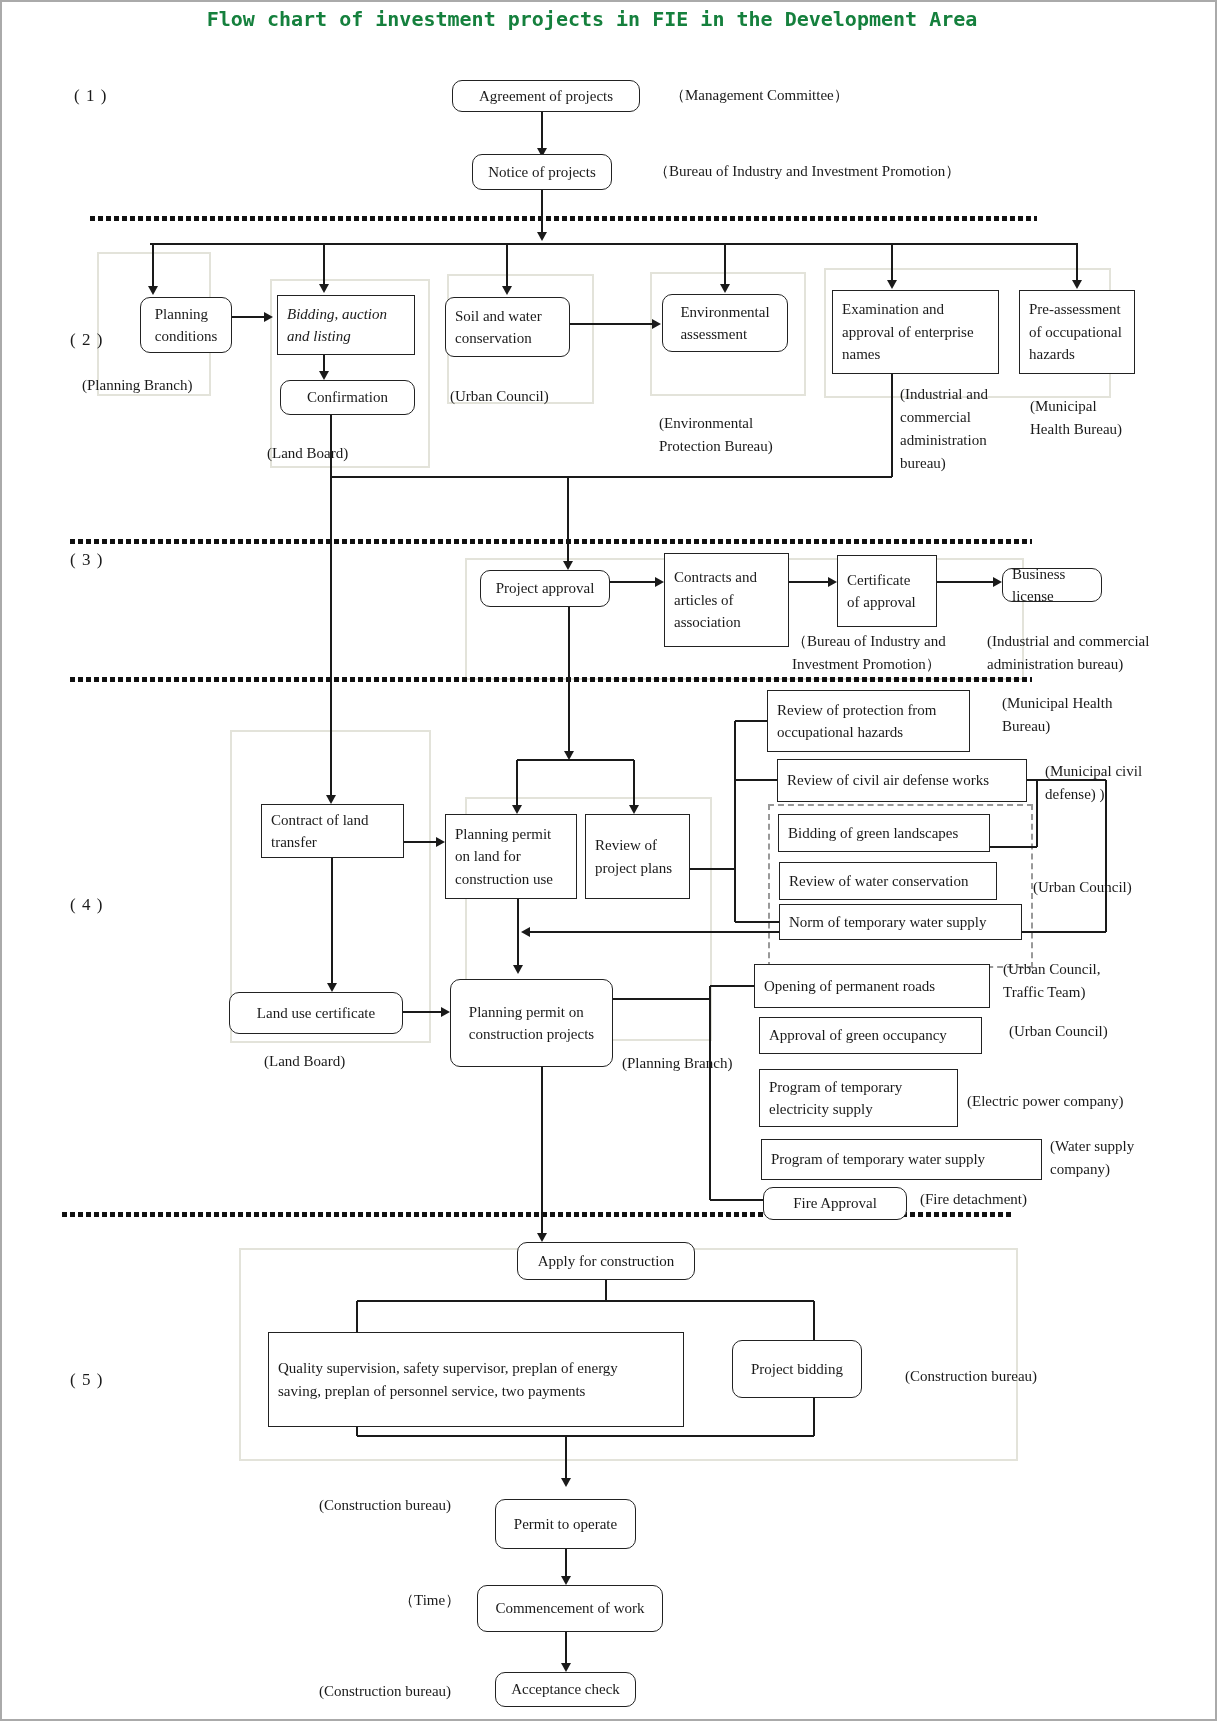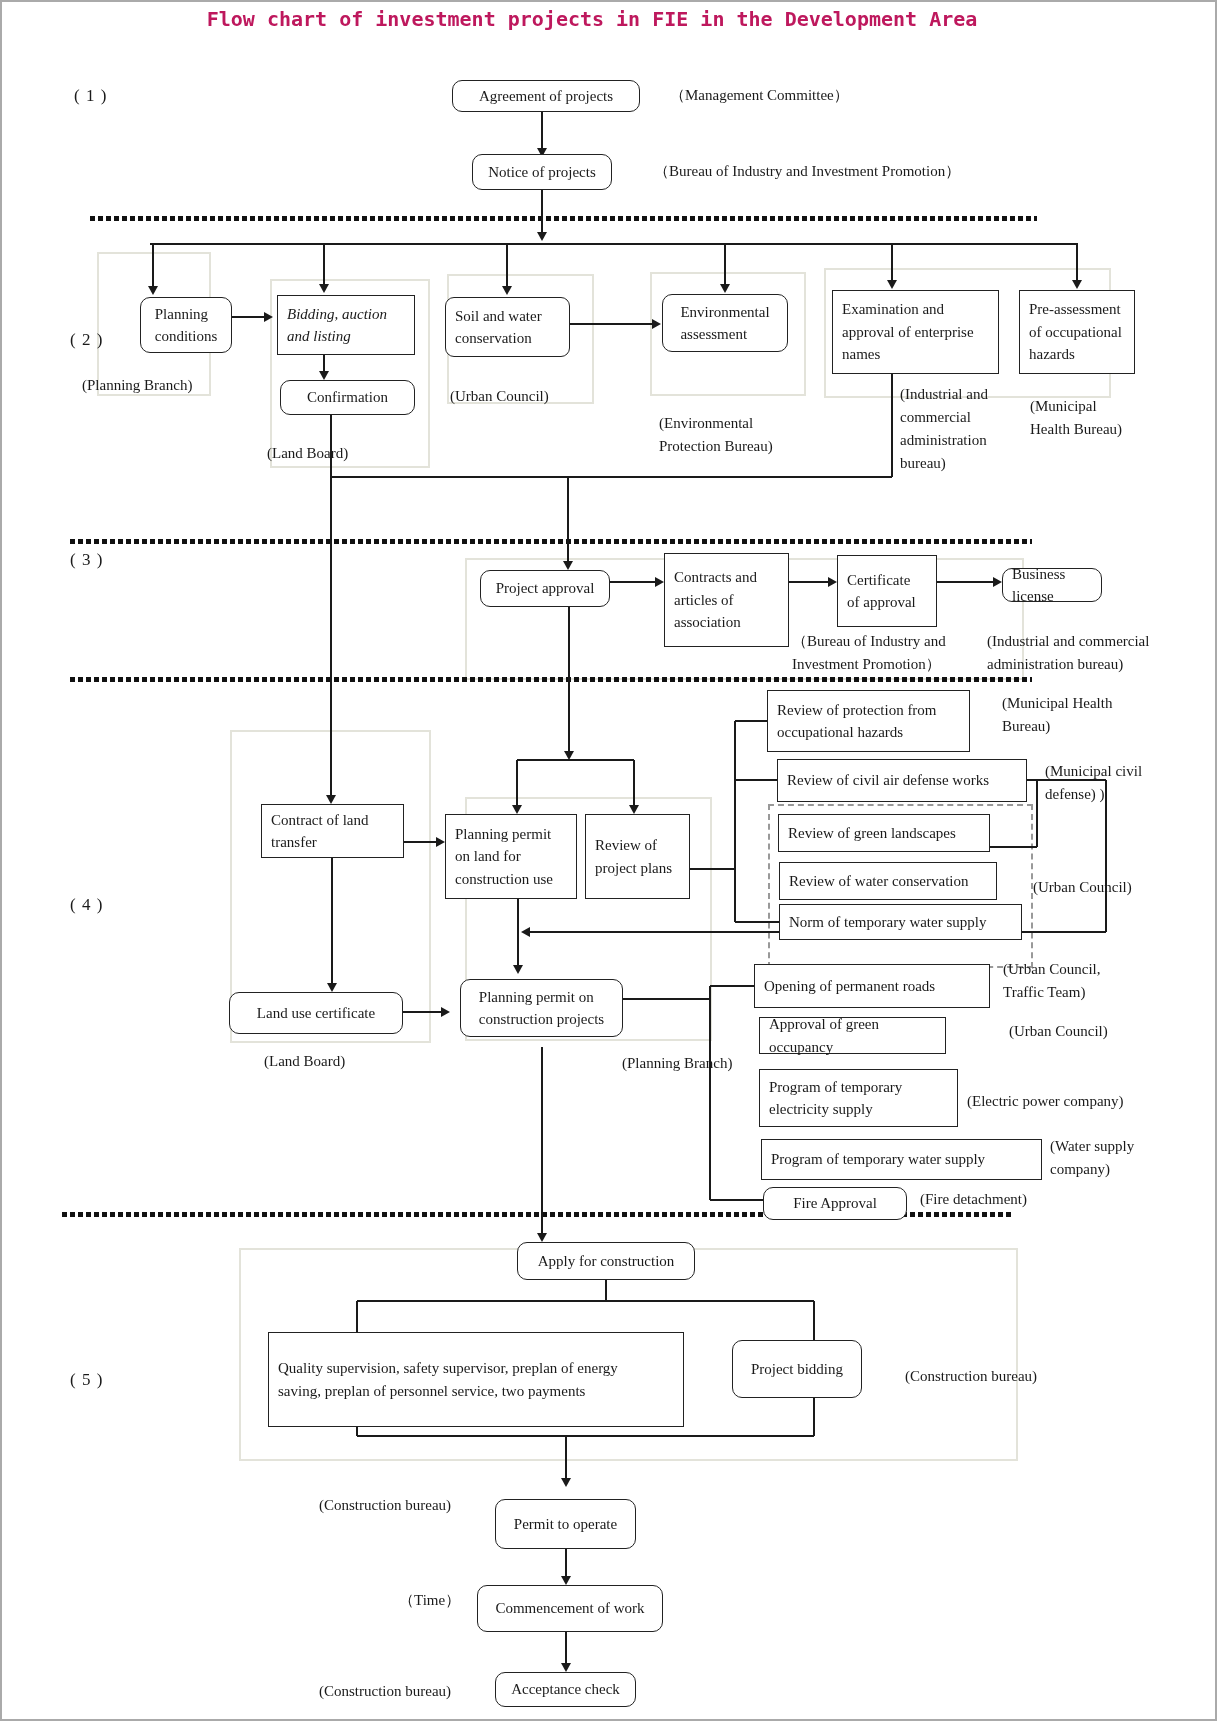--- a/index.html
+++ b/index.html
@@ -1,19 +1,19 @@
 <!DOCTYPE html>
 <html><head>
 <meta charset="utf-8">
 <style>
   html,body{margin:0;padding:0;background:#fff;}
   #page{position:relative;width:1213px;height:1717px;border:2px solid #aaa;background:#fff;
         font-family:"Liberation Serif", serif;color:#1a1a1a;overflow:hidden;}
   .title{position:absolute;left:190px;top:5px;width:800px;text-align:center;
-         font-family:"DejaVu Sans Mono", monospace;font-weight:bold;font-size:20px;color:#be185d;}
+         font-family:"DejaVu Sans Mono", monospace;font-weight:bold;font-size:20px;color:#15803d;}
   .box{position:absolute;border:1.5px solid #222;background:#fff;display:flex;align-items:center;
        padding:2px 9px;font-size:15px;line-height:1.5;white-space:pre-line;box-sizing:border-box;z-index:5;}
   .box.center{justify-content:center;text-align:left;border-radius:10px;}
   .lbl{position:absolute;font-size:15px;line-height:23px;white-space:pre-line;z-index:6;}
   .phase{position:absolute;font-size:17px;z-index:6;letter-spacing:1px;}
   .sep{position:absolute;height:5px;z-index:1;
        background:repeating-linear-gradient(90deg,#111 0 5px,transparent 5px 8px);}
   .grect{position:absolute;border:2px solid #e3e3da;z-index:0;}
   .drect{position:absolute;border:2px dashed #999;z-index:2;background:transparent;}
   .ln{position:absolute;background:#1a1a1a;z-index:3;}
@@ -142,35 +142,35 @@
       <div class="box center" style="left: 478px; top: 568px; width: 130px; height: 37px;">Project approval</div>
       <div class="box" style="left: 662px; top: 551px; width: 125px; height: 94px;">Contracts and
 articles of
 association</div>
       <div class="box" style="left: 835px; top: 553px; width: 100px; height: 72px;">Certificate
 of approval</div>
       <div class="box center" style="left: 1000px; top: 566px; width: 100px; height: 34px;">Business license</div>
       <div class="box" style="left: 765px; top: 688px; width: 203px; height: 62px;">Review of protection from
 occupational hazards</div>
       <div class="box" style="left: 775px; top: 757px; width: 250px; height: 43px;">Review of civil air defense works</div>
-      <div class="box" style="left: 776px; top: 812px; width: 212px; height: 38px;">Review of green landscapes</div>
+      <div class="box" style="left: 776px; top: 812px; width: 212px; height: 38px;">Bidding of green landscapes</div>
       <div class="box" style="left: 777px; top: 860px; width: 218px; height: 38px;">Review of water conservation</div>
       <div class="box" style="left: 777px; top: 902px; width: 243px; height: 36px;">Norm of temporary water supply</div>
       <div class="box" style="left: 259px; top: 802px; width: 143px; height: 54px;">Contract of land
 transfer</div>
       <div class="box" style="left: 443px; top: 812px; width: 132px; height: 85px;">Planning permit
 on land for
 construction use</div>
       <div class="box" style="left: 583px; top: 812px; width: 105px; height: 85px;">Review of
 project plans</div>
       <div class="box center" style="left: 227px; top: 990px; width: 174px; height: 42px;">Land use certificate</div>
-      <div class="box center" style="left: 458px; top: 977px; width: 163px; height: 58px;">Planning permit on
+      <div class="box center" style="left: 448px; top: 977px; width: 163px; height: 88px;">Planning permit on
 construction projects</div>
       <div class="box" style="left: 752px; top: 962px; width: 236px; height: 44px;">Opening of permanent roads</div>
-      <div class="box" style="left: 757px; top: 1015px; width: 187px; height: 37px;">Approval of green occupancy</div>
+      <div class="box" style="left: 757px; top: 1015px; width: 223px; height: 37px;">Approval of green occupancy</div>
       <div class="box" style="left: 757px; top: 1067px; width: 199px; height: 58px;">Program of temporary
 electricity supply</div>
       <div class="box" style="left: 759px; top: 1137px; width: 281px; height: 41px;">Program of temporary water supply</div>
       <div class="box center" style="left: 761px; top: 1185px; width: 144px; height: 33px;">Fire Approval</div>
       <div class="box center" style="left: 515px; top: 1240px; width: 178px; height: 38px;">Apply for construction</div>
       <div class="box" style="left: 266px; top: 1330px; width: 416px; height: 95px;">Quality supervision, safety supervisor, preplan of energy
 saving, preplan of personnel service, two payments</div>
       <div class="box center" style="left: 730px; top: 1338px; width: 130px; height: 58px;">Project bidding</div>
       <div class="box center" style="left: 493px; top: 1485px; width: 141px; height: 50px; margin-top: 12px;">Permit to operate</div>
       <div class="box center" style="left: 475px; top: 1583px; width: 186px; height: 47px;">Commencement of work</div>

